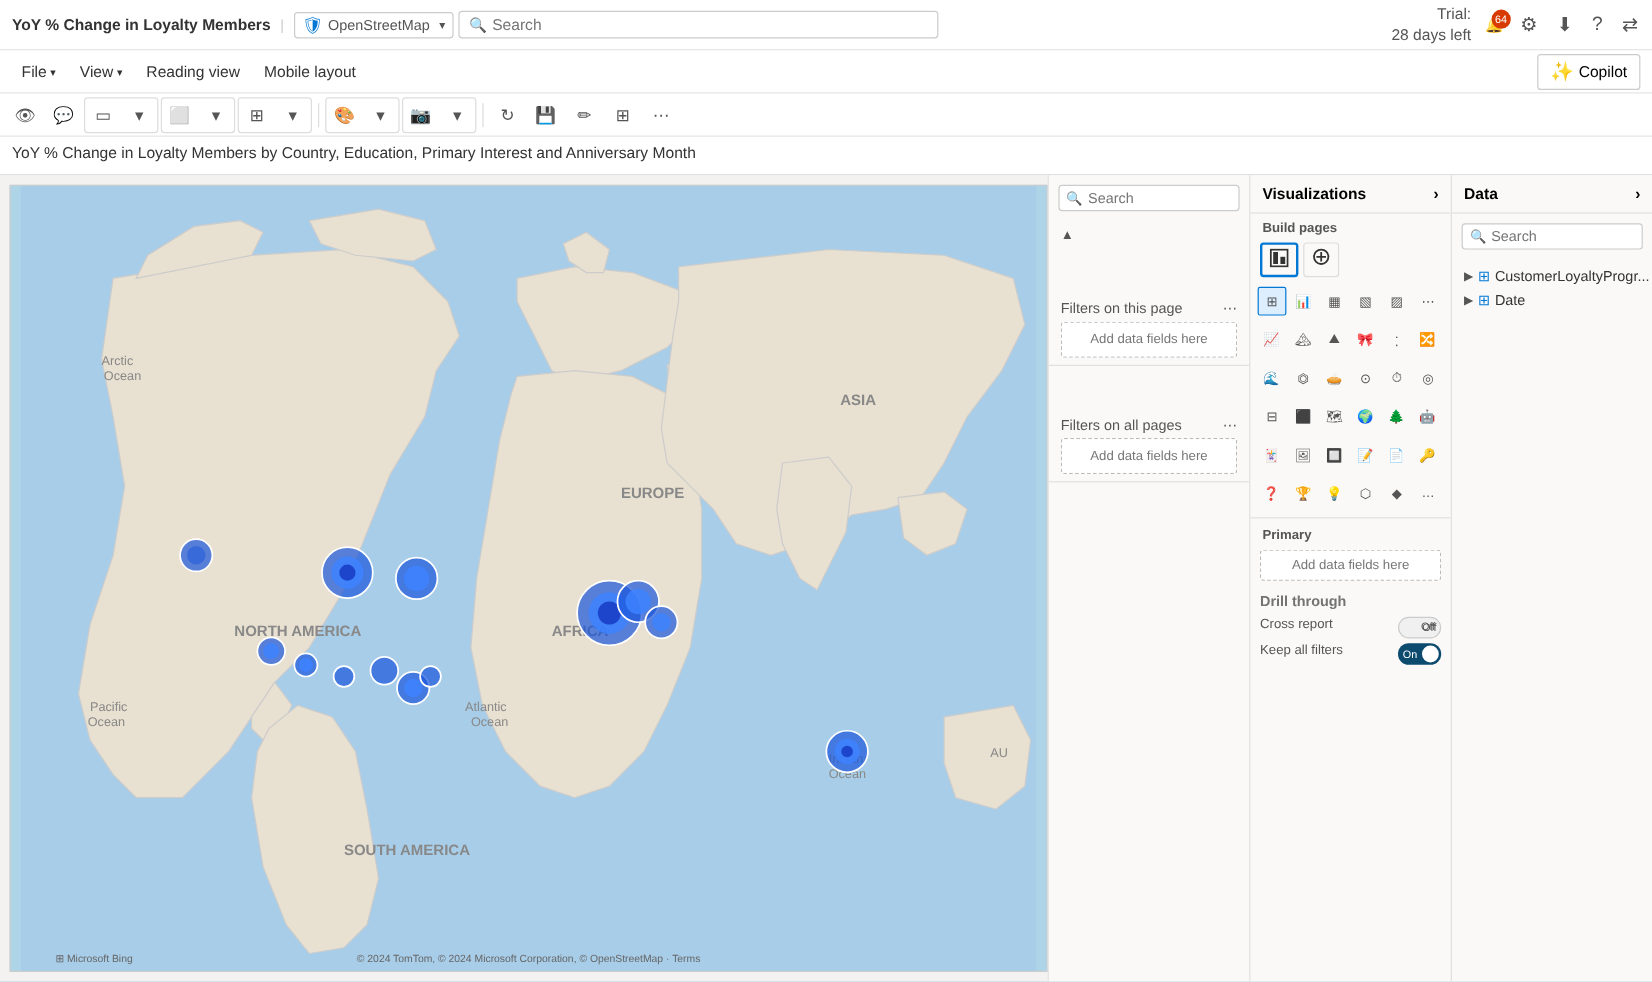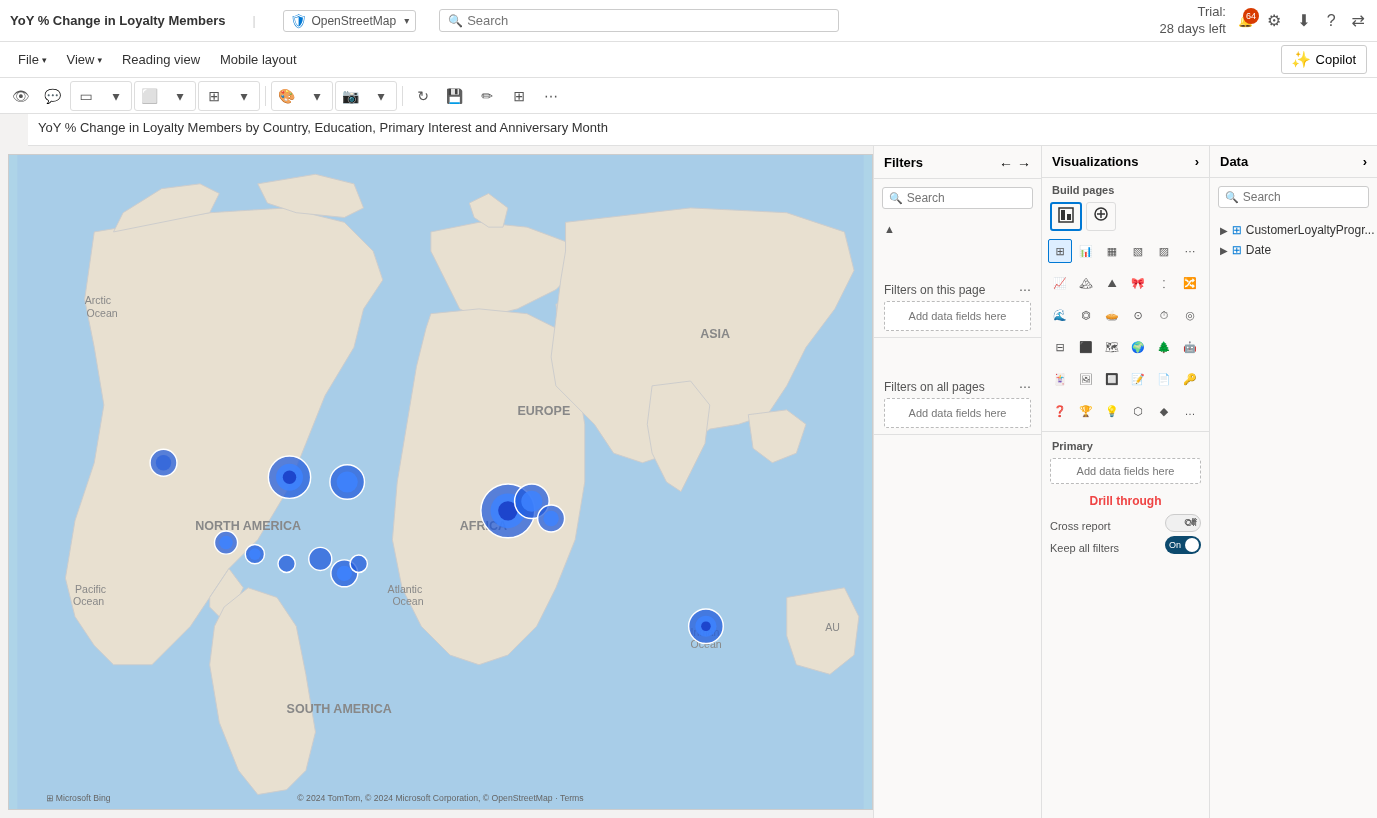--- a/index.html
+++ b/index.html
@@ -2,21 +2,21 @@
 <html><head>
   <meta charset="utf-8">
   <style>
     * { box-sizing: border-box; margin: 0; padding: 0; }
     body { font-family: 'Segoe UI', Arial, sans-serif; font-size: 12px; background: #f3f2f1; overflow: hidden; width: 1377px; height: 818px; }
 
     
     .top-bar {
       display: flex; align-items: center; height: 42px;
       background: #fff; border-bottom: 1px solid #e0e0e0;
-      padding: 0 10px; gap: 23px;
+      padding: 0 10px; gap: 4px;
     }
     .top-bar-title { font-size: 13px; color: #333; font-weight: 600; white-space: nowrap; }
     .top-bar-sep { color: #ccc; margin: 0 4px; }
     .confidential-badge {
       display: flex; align-items: center; gap: 4px;
       font-size: 12px; color: #555; border: 1px solid #ccc;
       border-radius: 3px; padding: 2px 6px;
     }
     .shield-icon { color: #0078d4; font-size: 14px; }
     .chevron-icon { color: #555; font-size: 10px; margin-left: 4px; }
@@ -72,21 +72,21 @@
     .tb-group { display: flex; align-items: center; border: 1px solid #ddd; border-radius: 3px; }
     .tb-group .tb-btn { border-radius: 0; }
 
     
     .main-layout { display: flex; height: calc(818px - 42px - 36px - 36px - 32px); }
 
     
     .page-title-bar {
       height: 32px; padding: 6px 10px;
       background: #fff; border-bottom: 1px solid #e0e0e0;
-      font-size: 13px; color: #333; margin-left: 28px;
+      font-size: 13px; color: #333;
     }
 
     
     .canvas-area { flex: 1; position: relative; overflow: hidden; }
     .map-container {
       position: absolute; top: 8px; left: 8px;
       right: 0; bottom: 8px;
       background: #aed4e8; border: 1px solid #ccc;
     }
     .map-svg { width: 100%; height: 100%; }
@@ -142,23 +142,23 @@
       cursor: pointer; border-radius: 2px; font-size: 11px; color: #555;
     }
     .viz-icon.active { background: #ddeeff; border: 1px solid #0078d4; }
     .viz-section-label { font-size: 11px; color: #555; padding: 4px 10px 2px; font-weight: 600; }
     .viz-values-drop {
       border: 1px dashed #bbb; border-radius: 3px; margin: 4px 8px;
       padding: 6px; text-align: center; font-size: 11px; color: #777;
       background: #fff;
     }
     .drill-section { padding: 6px 8px; }
-    .drill-label { font-size: 12px; font-weight: 600; color: #ef4444; margin-bottom: 6px; text-align: center; }
+    .drill-label { font-size: 12px; font-weight: 600; color: #737373; margin-bottom: 6px; }
     .drill-row {
-      display: flex; align-items: flex-end; justify-content: space-between;
+      display: flex; align-items: flex-start; justify-content: space-between;
       font-size: 11px; color: #555; margin-bottom: 4px;
     }
     .toggle-off {
       background: #f0f0f0; border: 1px solid #ccc; border-radius: 10px;
       width: 36px; height: 18px; position: relative; cursor: pointer;
     }
     .toggle-off::after {
       content: 'Off'; font-size: 9px; color: #555;
       position: absolute; right: 4px; top: 2px;
     }
@@ -374,27 +374,20 @@
         <circle cx="716" cy="490" r="5" fill="#1a3ec7" fill-opacity="0.9"></circle>
 
         <text x="440" y="672" font-size="9" fill="#666" font-family="Arial" text-anchor="middle">© 2024 TomTom, © 2024 Microsoft Corporation, © OpenStreetMap · Terms</text>
 
         <text x="30" y="672" font-size="9" fill="#666" font-family="Arial">⊞ Microsoft Bing</text>
       </svg>
     </div>
   </div>
 
   <div class="filter-panel">
-    <div class="filter-header">
-      <span>Filters</span>
-      <div style="display:flex;gap:4px;">
-        <span style="cursor:pointer;font-size:14px;">←</span>
-        <span style="cursor:pointer;font-size:14px;">→</span>
-      </div>
-    </div>
     <div class="filter-search">
       <span style="color:#888;margin-right:4px;font-size:11px;">🔍</span>
       <input type="text" style="border: none; outline: none; font-size: 12px; width: 100%;" placeholder="Search">
     </div>
     <div style="display:flex;align-items:center;justify-content:space-between;padding:2px 2px 2px 4px;">
       <div style="display:flex;align-items:center;font-size:11px;color:#555;padding:4px 6px;">▲</div>
     </div>
     <div class="filter-section">
       <div class="filter-section-header">
         <span>Filters on this page</span>

